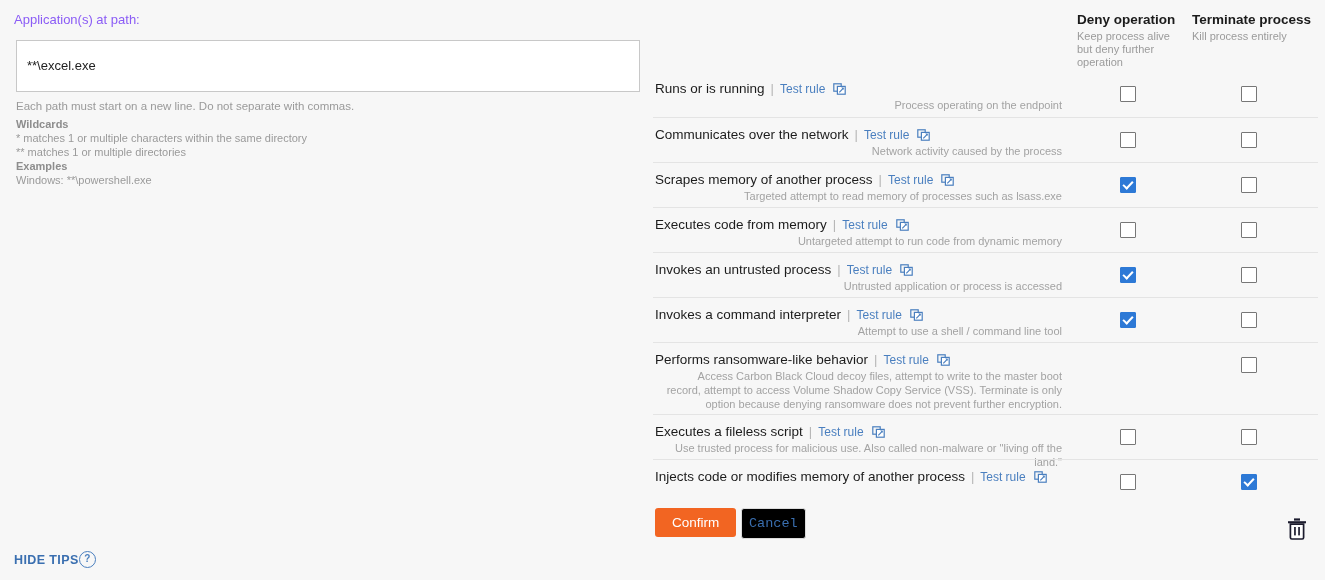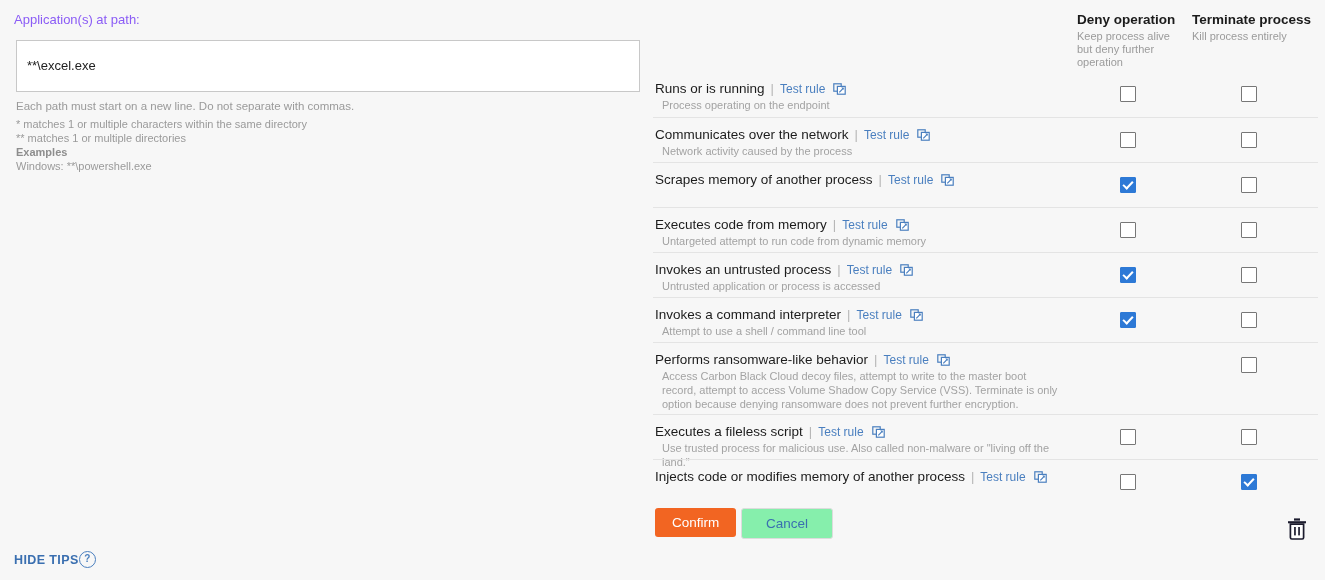--- a/index.html
+++ b/index.html
@@ -159,20 +159,21 @@
     cursor: pointer;
     margin-left: 2px;
   }
   .rule-desc {
     margin-top: 2px;
     margin-left: 7px;
     font-size: 11px;
     color: #a3a3a3;
     line-height: 14px;
     max-width: 400px;
+    text-align: right;
   }
 
   
   .cb {
     position: absolute;
     width: 16px; height: 16px;
     box-sizing: border-box;
     border: 1.6px solid #777;
     background: #fff;
     border-radius: 1px;
@@ -209,46 +210,47 @@
     border: none;
     font-family: "Liberation Sans", sans-serif;
     font-size: 13.5px;
     padding: 7px 17px;
     border-radius: 3px;
     cursor: pointer;
   }
   #btn-cancel {
     position: absolute;
     left: 88px; top: 16px;
-    background: #86efac;
+    background: #000000;
     color: #3a6fb0;
     border: 1px solid #dcdcdc;
-    font-family: Liberation Sans, sans-serif;
+    font-family: Liberation Mono, monospace;
     font-size: 13.5px;
-    padding: 7px 24px;
+    padding: 7px 7px;
     border-radius: 3px;
     cursor: pointer;
   }
   #delete-rule {
     position: absolute;
     left: 633px; top: 25px;
     cursor: pointer;
   }
 </style>
 </head>
 <body>
 
 <div id="left-pane">
 
   <div id="path-label">Application(s) at path:</div>
 
   <textarea id="path-textarea" placeholder="" style="">**\excel.exe</textarea>
 
   <div id="tips">
     <div class="tip-note">Each path must start on a new line. Do not separate with commas.</div>
+    <div class="tip-head">Wildcards</div>
     <div class="tip-line">* matches 1 or multiple characters within the same directory</div>
     <div class="tip-line">** matches 1 or multiple directories</div>
     <div class="tip-head">Examples</div>
     <div class="tip-line">Windows: **\powershell.exe</div>
   </div>
 
   <div id="hide-tips">
     <span class="htlabel">HIDE TIPS</span>
     <span class="qmark">?</span>
   </div>
@@ -311,20 +313,21 @@
             <span class="rule-title">Scrapes memory of another process</span>
             <span class="pipe">|</span>
             <span class="test-rule">Test rule</span>
             <span class="popout-icon"><svg width="13" height="12" viewBox="0 0 13 12">
                 <rect x="0.8" y="0.8" width="7.4" height="7.4" fill="none" stroke="#4a7fbf" stroke-width="1.2"></rect>
                 <rect x="4.4" y="3.4" width="7.8" height="7.8" fill="#ffffff" stroke="#4a7fbf" stroke-width="1.2"></rect>
                 <path d="M6.3 9.3 L10.4 5.2" stroke="#4a7fbf" stroke-width="1.2"></path>
                 <path d="M10.6 4.6 L10.7 7.1 L8.2 4.6 Z" fill="#4a7fbf"></path>
               </svg></span>
           </div>
+          <div class="rule-desc">Targeted attempt to read memory of processes such as lsass.exe</div>
         </div>
         <div class="cb cb-deny checked"></div>
         <div class="cb cb-term"></div>
       </div>
       <div class="rule-row" style="height: 45px;">
         <div class="rule-text">
           <div class="rule-title-line">
             <span class="rule-title">Executes code from memory</span>
             <span class="pipe">|</span>
             <span class="test-rule">Test rule</span>

